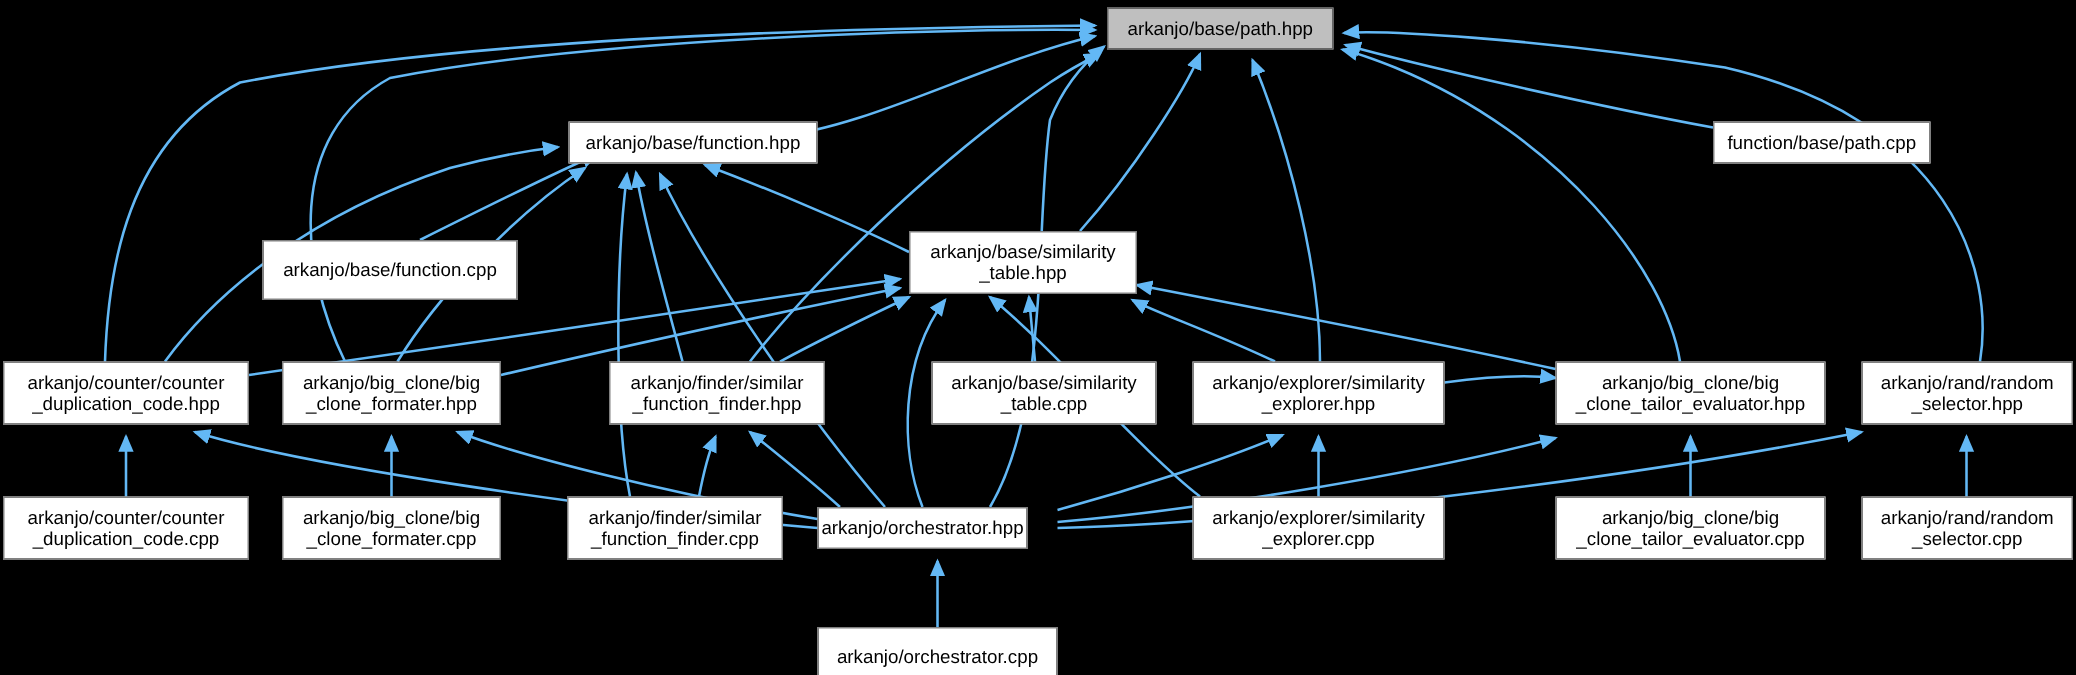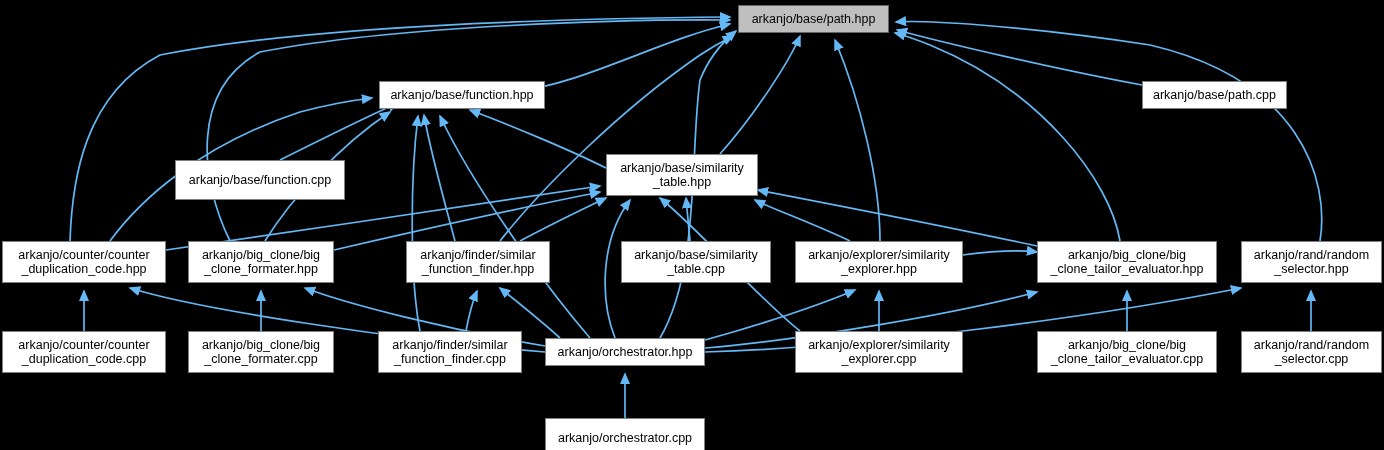--- a/index.html
+++ b/index.html
@@ -96,32 +96,32 @@
         <path d="M 560,338 C 540,320 515,300 500,288" fill="none" stroke="#63b8f5" stroke-width="1.7" marker-end="url(#arrowhead)"></path>
         <path d="M 705,340 C 760,325 820,305 855,290" fill="none" stroke="#63b8f5" stroke-width="1.7" marker-end="url(#arrowhead)"></path>
         <path d="M 705,348 C 800,340 950,315 1037,292" fill="none" stroke="#63b8f5" stroke-width="1.7" marker-end="url(#arrowhead)"></path>
         <path d="M 705,352 C 850,348 1080,320 1241,288" fill="none" stroke="#63b8f5" stroke-width="1.7" marker-end="url(#arrowhead)"></path>
         <path d="M 963,255 C 1000,250 1020,250 1037,252" fill="none" stroke="#63b8f5" stroke-width="1.7" marker-end="url(#arrowhead)"></path>
       </g>
   </svg>
   <div id="nodes-group">
       <div class="node root" title="arkanjo/base/path.hpp" style="left: 738px; top: 5px; width: 151px; height: 28px;"><span class="node-label">arkanjo/base/path.hpp</span></div>
       <div class="node" title="arkanjo/base/function.hpp" style="left: 351px; top: 81px; width: 166px; height: 28px; margin-left: 28px;"><span class="node-label">arkanjo/base/function.hpp</span></div>
-      <div class="node" title="arkanjo/base/path.cpp" style="left: 1142px; top: 81px; width: 145px; height: 28px;"><span class="node-label">arkanjo/base/path.cpp</span></div>
+      <div class="node" title="arkanjo/base/path.cpp" style="left: 1142px; top: 81px; width: 145px; height: 28px;"><span class="node-label">function/base/path.cpp</span></div>
       <div class="node" title="arkanjo/base/function.cpp" style="left: 175px; top: 160px; width: 170px; height: 40px;"><span class="node-label">arkanjo/base/function.cpp</span></div>
       <div class="node" title="arkanjo/base/similarity_table.hpp" style="left: 606px; top: 154px; width: 152px; height: 42px;"><span class="node-label">arkanjo/base/similarity</span><span class="node-label">_table.hpp</span></div>
       <div class="node" title="arkanjo/counter/counter_duplication_code.hpp" style="left: 2px; top: 241px; width: 164px; height: 42px;"><span class="node-label">arkanjo/counter/counter</span><span class="node-label">_duplication_code.hpp</span></div>
       <div class="node" title="arkanjo/big_clone/big_clone_formater.hpp" style="left: 188px; top: 241px; width: 146px; height: 42px;"><span class="node-label">arkanjo/big_clone/big</span><span class="node-label">_clone_formater.hpp</span></div>
       <div class="node" title="arkanjo/finder/similar_function_finder.hpp" style="left: 406px; top: 241px; width: 144px; height: 42px;"><span class="node-label">arkanjo/finder/similar</span><span class="node-label">_function_finder.hpp</span></div>
       <div class="node" title="arkanjo/base/similarity_table.cpp" style="left: 621px; top: 241px; width: 150px; height: 42px;"><span class="node-label">arkanjo/base/similarity</span><span class="node-label">_table.cpp</span></div>
       <div class="node" title="arkanjo/explorer/similarity_explorer.hpp" style="left: 795px; top: 241px; width: 168px; height: 42px;"><span class="node-label">arkanjo/explorer/similarity</span><span class="node-label">_explorer.hpp</span></div>
       <div class="node" title="arkanjo/big_clone/big_clone_tailor_evaluator.hpp" style="left: 1037px; top: 241px; width: 180px; height: 42px;"><span class="node-label">arkanjo/big_clone/big</span><span class="node-label">_clone_tailor_evaluator.hpp</span></div>
       <div class="node" title="arkanjo/rand/random_selector.hpp" style="left: 1241px; top: 241px; width: 141px; height: 42px;"><span class="node-label">arkanjo/rand/random</span><span class="node-label">_selector.hpp</span></div>
       <div class="node" title="arkanjo/counter/counter_duplication_code.cpp" style="left: 2px; top: 331px; width: 164px; height: 42px;"><span class="node-label">arkanjo/counter/counter</span><span class="node-label">_duplication_code.cpp</span></div>
       <div class="node" title="arkanjo/big_clone/big_clone_formater.cpp" style="left: 188px; top: 331px; width: 146px; height: 42px;"><span class="node-label">arkanjo/big_clone/big</span><span class="node-label">_clone_formater.cpp</span></div>
       <div class="node" title="arkanjo/finder/similar_function_finder.cpp" style="left: 378px; top: 331px; width: 144px; height: 42px;"><span class="node-label">arkanjo/finder/similar</span><span class="node-label">_function_finder.cpp</span></div>
-      <div class="node" title="arkanjo/orchestrator.hpp" style="left: 545px; top: 338px; width: 160px; height: 28px;"><span class="node-label">arkanjo/orchestrator.hpp</span></div>
+      <div class="node" title="arkanjo/orchestrator.hpp" style="left: 545px; top: 338px; width: 140px; height: 28px;"><span class="node-label">arkanjo/orchestrator.hpp</span></div>
       <div class="node" title="arkanjo/explorer/similarity_explorer.cpp" style="left: 795px; top: 331px; width: 168px; height: 42px;"><span class="node-label">arkanjo/explorer/similarity</span><span class="node-label">_explorer.cpp</span></div>
       <div class="node" title="arkanjo/big_clone/big_clone_tailor_evaluator.cpp" style="left: 1037px; top: 331px; width: 180px; height: 42px;"><span class="node-label">arkanjo/big_clone/big</span><span class="node-label">_clone_tailor_evaluator.cpp</span></div>
       <div class="node" title="arkanjo/rand/random_selector.cpp" style="left: 1241px; top: 331px; width: 141px; height: 42px;"><span class="node-label">arkanjo/rand/random</span><span class="node-label">_selector.cpp</span></div>
       <div class="node" title="arkanjo/orchestrator.cpp" style="left: 545px; top: 418px; width: 160px; height: 40px;"><span class="node-label">arkanjo/orchestrator.cpp</span></div>
     </div>
 </div>
 
 </body></html>

